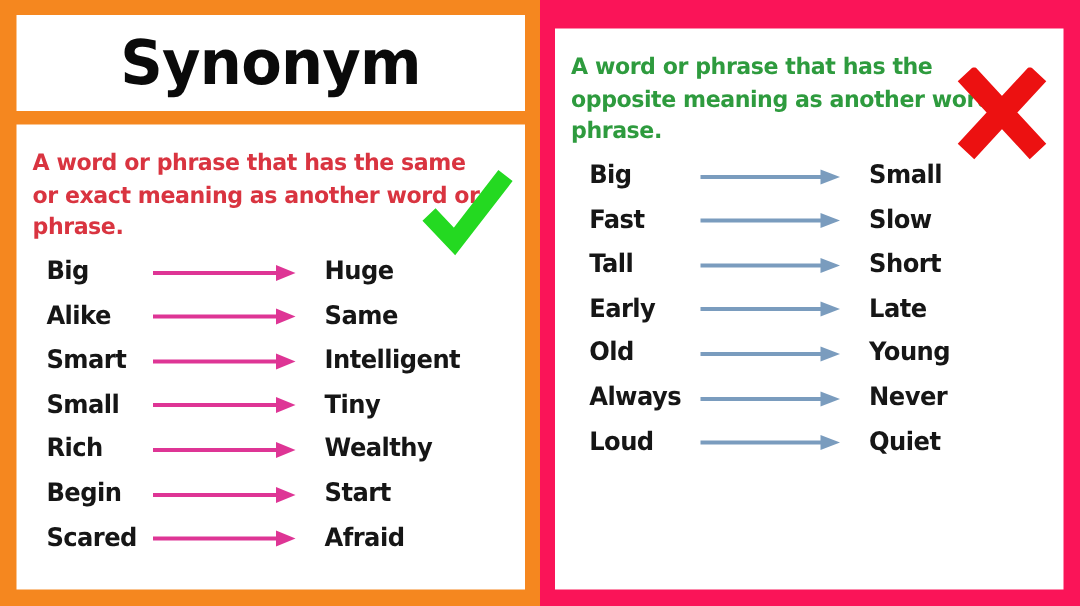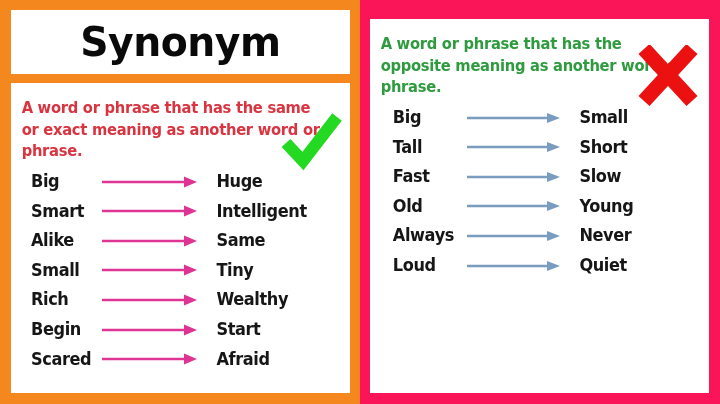--- a/index.html
+++ b/index.html
@@ -169,39 +169,39 @@
           <span class="arrow-cell">
             <svg class="arrow-svg" width="100" height="14" viewBox="0 0 100 14">
               <line x1="2" y1="7" x2="86" y2="7" stroke="#DE3595" stroke-width="2.6"></line>
               <path d="M84 1.6 L97 7 L84 12.4 Z" fill="#DE3595"></path>
             </svg>
           </span>
           <span class="word word-right">Huge</span>
         </div>
 
         <div class="pair-row">
+          <span class="word word-left">Alike</span>
+          <span class="arrow-cell">
+            <svg class="arrow-svg" width="100" height="14" viewBox="0 0 100 14">
+              <line x1="2" y1="7" x2="86" y2="7" stroke="#DE3595" stroke-width="2.6"></line>
+              <path d="M84 1.6 L97 7 L84 12.4 Z" fill="#DE3595"></path>
+            </svg>
+          </span>
+          <span class="word word-right">Same</span>
+        </div>
+
+        <div class="pair-row">
           <span class="word word-left">Smart</span>
           <span class="arrow-cell">
             <svg class="arrow-svg" width="100" height="14" viewBox="0 0 100 14">
               <line x1="2" y1="7" x2="86" y2="7" stroke="#DE3595" stroke-width="2.6"></line>
               <path d="M84 1.6 L97 7 L84 12.4 Z" fill="#DE3595"></path>
             </svg>
           </span>
           <span class="word word-right">Intelligent</span>
-        </div>
-
-        <div class="pair-row">
-          <span class="word word-left">Alike</span>
-          <span class="arrow-cell">
-            <svg class="arrow-svg" width="100" height="14" viewBox="0 0 100 14">
-              <line x1="2" y1="7" x2="86" y2="7" stroke="#DE3595" stroke-width="2.6"></line>
-              <path d="M84 1.6 L97 7 L84 12.4 Z" fill="#DE3595"></path>
-            </svg>
-          </span>
-          <span class="word word-right">Same</span>
         </div>
 
         <div class="pair-row">
           <span class="word word-left">Small</span>
           <span class="arrow-cell">
             <svg class="arrow-svg" width="100" height="14" viewBox="0 0 100 14">
               <line x1="2" y1="7" x2="86" y2="7" stroke="#DE3595" stroke-width="2.6"></line>
               <path d="M84 1.6 L97 7 L84 12.4 Z" fill="#DE3595"></path>
             </svg>
           </span>
@@ -263,41 +263,51 @@
           <span class="arrow-cell">
             <svg class="arrow-svg" width="98" height="14" viewBox="0 0 98 14">
               <line x1="2" y1="7" x2="84" y2="7" stroke="#7A9CBE" stroke-width="2.6"></line>
               <path d="M82 2 L95 7 L82 12 Z" fill="#7A9CBE"></path>
             </svg>
           </span>
           <span class="word word-right">Small</span>
         </div>
 
         <div class="pair-row">
+          <span class="word word-left">Fast</span>
+          <span class="arrow-cell">
+            <svg class="arrow-svg" width="98" height="14" viewBox="0 0 98 14">
+              <line x1="2" y1="7" x2="84" y2="7" stroke="#7A9CBE" stroke-width="2.6"></line>
+              <path d="M82 2 L95 7 L82 12 Z" fill="#7A9CBE"></path>
+            </svg>
+          </span>
+          <span class="word word-right">Slow</span>
+        </div>
+
+        <div class="pair-row">
           <span class="word word-left">Tall</span>
           <span class="arrow-cell">
             <svg class="arrow-svg" width="98" height="14" viewBox="0 0 98 14">
               <line x1="2" y1="7" x2="84" y2="7" stroke="#7A9CBE" stroke-width="2.6"></line>
               <path d="M82 2 L95 7 L82 12 Z" fill="#7A9CBE"></path>
             </svg>
           </span>
           <span class="word word-right">Short</span>
         </div>
 
         <div class="pair-row">
-          <span class="word word-left">Fast</span>
-          <span class="arrow-cell">
-            <svg class="arrow-svg" width="98" height="14" viewBox="0 0 98 14">
-              <line x1="2" y1="7" x2="84" y2="7" stroke="#7A9CBE" stroke-width="2.6"></line>
-              <path d="M82 2 L95 7 L82 12 Z" fill="#7A9CBE"></path>
-            </svg>
-          </span>
-          <span class="word word-right">Slow</span>
-        </div>
-
+          <span class="word word-left">Early</span>
+          <span class="arrow-cell">
+            <svg class="arrow-svg" width="98" height="14" viewBox="0 0 98 14">
+              <line x1="2" y1="7" x2="84" y2="7" stroke="#7A9CBE" stroke-width="2.6"></line>
+              <path d="M82 2 L95 7 L82 12 Z" fill="#7A9CBE"></path>
+            </svg>
+          </span>
+          <span class="word word-right">Late</span>
+        </div>
 
         <div class="pair-row">
           <span class="word word-left">Old</span>
           <span class="arrow-cell">
             <svg class="arrow-svg" width="98" height="14" viewBox="0 0 98 14">
               <line x1="2" y1="7" x2="84" y2="7" stroke="#7A9CBE" stroke-width="2.6"></line>
               <path d="M82 2 L95 7 L82 12 Z" fill="#7A9CBE"></path>
             </svg>
           </span>
           <span class="word word-right">Young</span>

